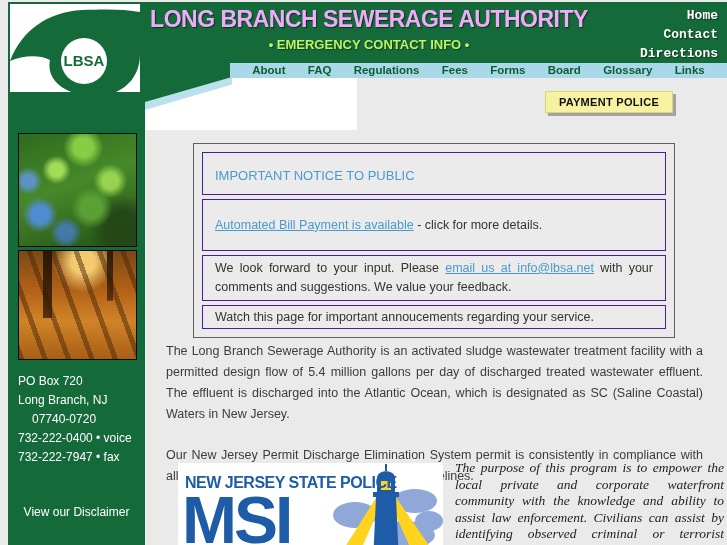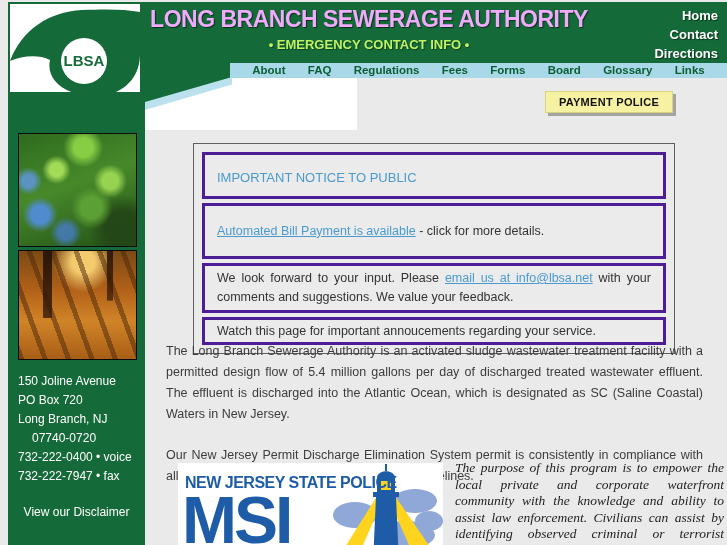--- a/index.html
+++ b/index.html
@@ -7,21 +7,21 @@
   .page { position:relative; width:727px; height:545px; background:#EAEAEA; overflow:hidden; }
 
   
   .sidebar { position:absolute; left:8px; top:2px; width:137px; height:543px; background:#156A39; }
   .header { position:absolute; left:145px; top:2px; width:582px; height:61px; background:#156A39; }
   .title-wrap { position:absolute; left:0; top:4px; width:448px; text-align:center; }
   .site-title { color:#f0abfc; font-size:23px; font-weight:bold; letter-spacing:-0.5px;
                 text-shadow:1px 1px 1px rgba(0,0,0,0.55); white-space:nowrap; }
   .emergency { display:inline-block; margin-top:4px; color:#bef264; font-size:13px; font-weight:bold;
                text-decoration:none; text-shadow:1px 1px 1px rgba(0,0,0,0.4); cursor:pointer; }
-  .top-links { position:absolute; right:9px; top:4px; text-align:right; }
+  .top-links { position:absolute; right:9px; top:4px; text-align:right;font-family:Liberation Mono, monospace; }
   .top-links a { display:block; color:#FFFFFF; font-size:13px; font-weight:bold; line-height:19px;
                  text-decoration:none; text-shadow:1px 1px 1px rgba(0,0,0,0.5); cursor:pointer; }
 
   
   .logo-box { position:absolute; left:10px; top:4px; width:130px; height:88px; background:#FFFFFF; cursor:pointer; }
   .logo-box svg { display:block; width:100%; height:100%; }
 
   
   .navbar { position:absolute; left:230px; top:63px; width:497px; height:15px; background:#A9D9E9;
             display:flex; justify-content:space-evenly; align-items:flex-end; }
@@ -33,21 +33,21 @@
                  clip-path:polygon(0 0, 100% 0, 100% 36%, 0 100%); }
 
   
   .pay-btn { position:absolute; left:545px; top:91px; width:128px; height:22px; background:#F6F2A2;
              border:1px solid #D9D37E; box-shadow:3px 3px 0 #A3A3A3; color:#111;
              font-family:"Liberation Sans",sans-serif; font-size:11px; font-weight:bold;
              letter-spacing:0.3px; cursor:pointer; }
 
   
   .notices { position:absolute; left:193px; top:143px; width:482px; border:1px solid #5F5F5F; padding:8px; }
-  .notice { border:3px solid #4c1d95; margin-bottom:4px; font-size:12.5px; color:#333; background:#EBEBEB; }
+  .notice { border:1px solid #4c1d95; margin-bottom:4px; font-size:12.5px; color:#333; background:#EBEBEB; }
   .notice:last-child { margin-bottom:0; }
   .n1 { padding:15px 12px 11px; color:#4A9AD0; font-size:13px; }
   .n2 { padding:18px 12px; }
   .n3 { padding:3px 12px; line-height:19px; text-align:justify; }
   .n4 { padding:4px 12px; }
   .blue-link { color:#4A9AD0; text-decoration:underline; cursor:pointer; }
 
   
   .photo { position:absolute; left:18px; width:119px; border:1px solid #0B0B0B; }
   .photo1 { top:133px; height:114px;
@@ -142,21 +142,20 @@
     <div class="notice n3">
       <span>We look forward to your input. Please </span><a class="blue-link">email us at info@lbsa.net</a><span> with your comments and suggestions. We value your feedback.</span>
     </div>
     <div class="notice n4">Watch this page for important annoucements regarding your service.</div>
   </div>
 
   <div class="photo photo1"></div>
   <div class="photo photo2"></div>
 
   <div class="address">
-    <div>150 Joline Avenue</div>
     <div>PO Box 720</div>
     <div>Long Branch, NJ</div>
     <div class="indent">07740-0720</div>
     <div>732-222-0400 • voice</div>
     <div>732-222-7947 • fax</div>
   </div>
   <div class="disclaimer">
     <a>View our Disclaimer</a>
   </div>
 

